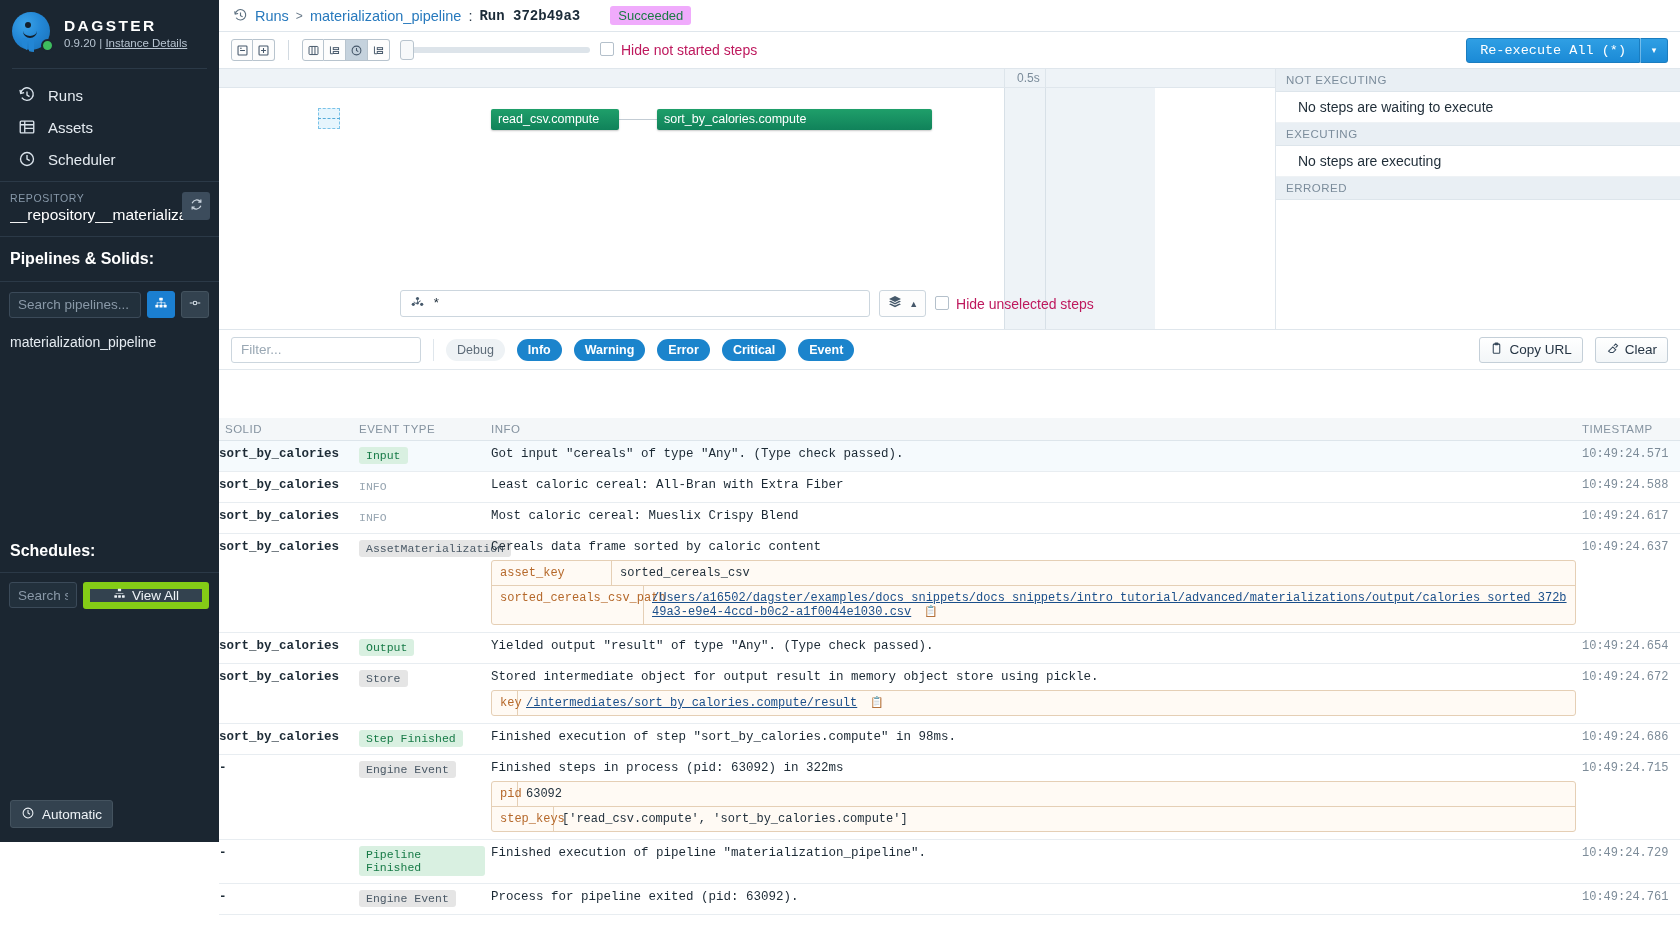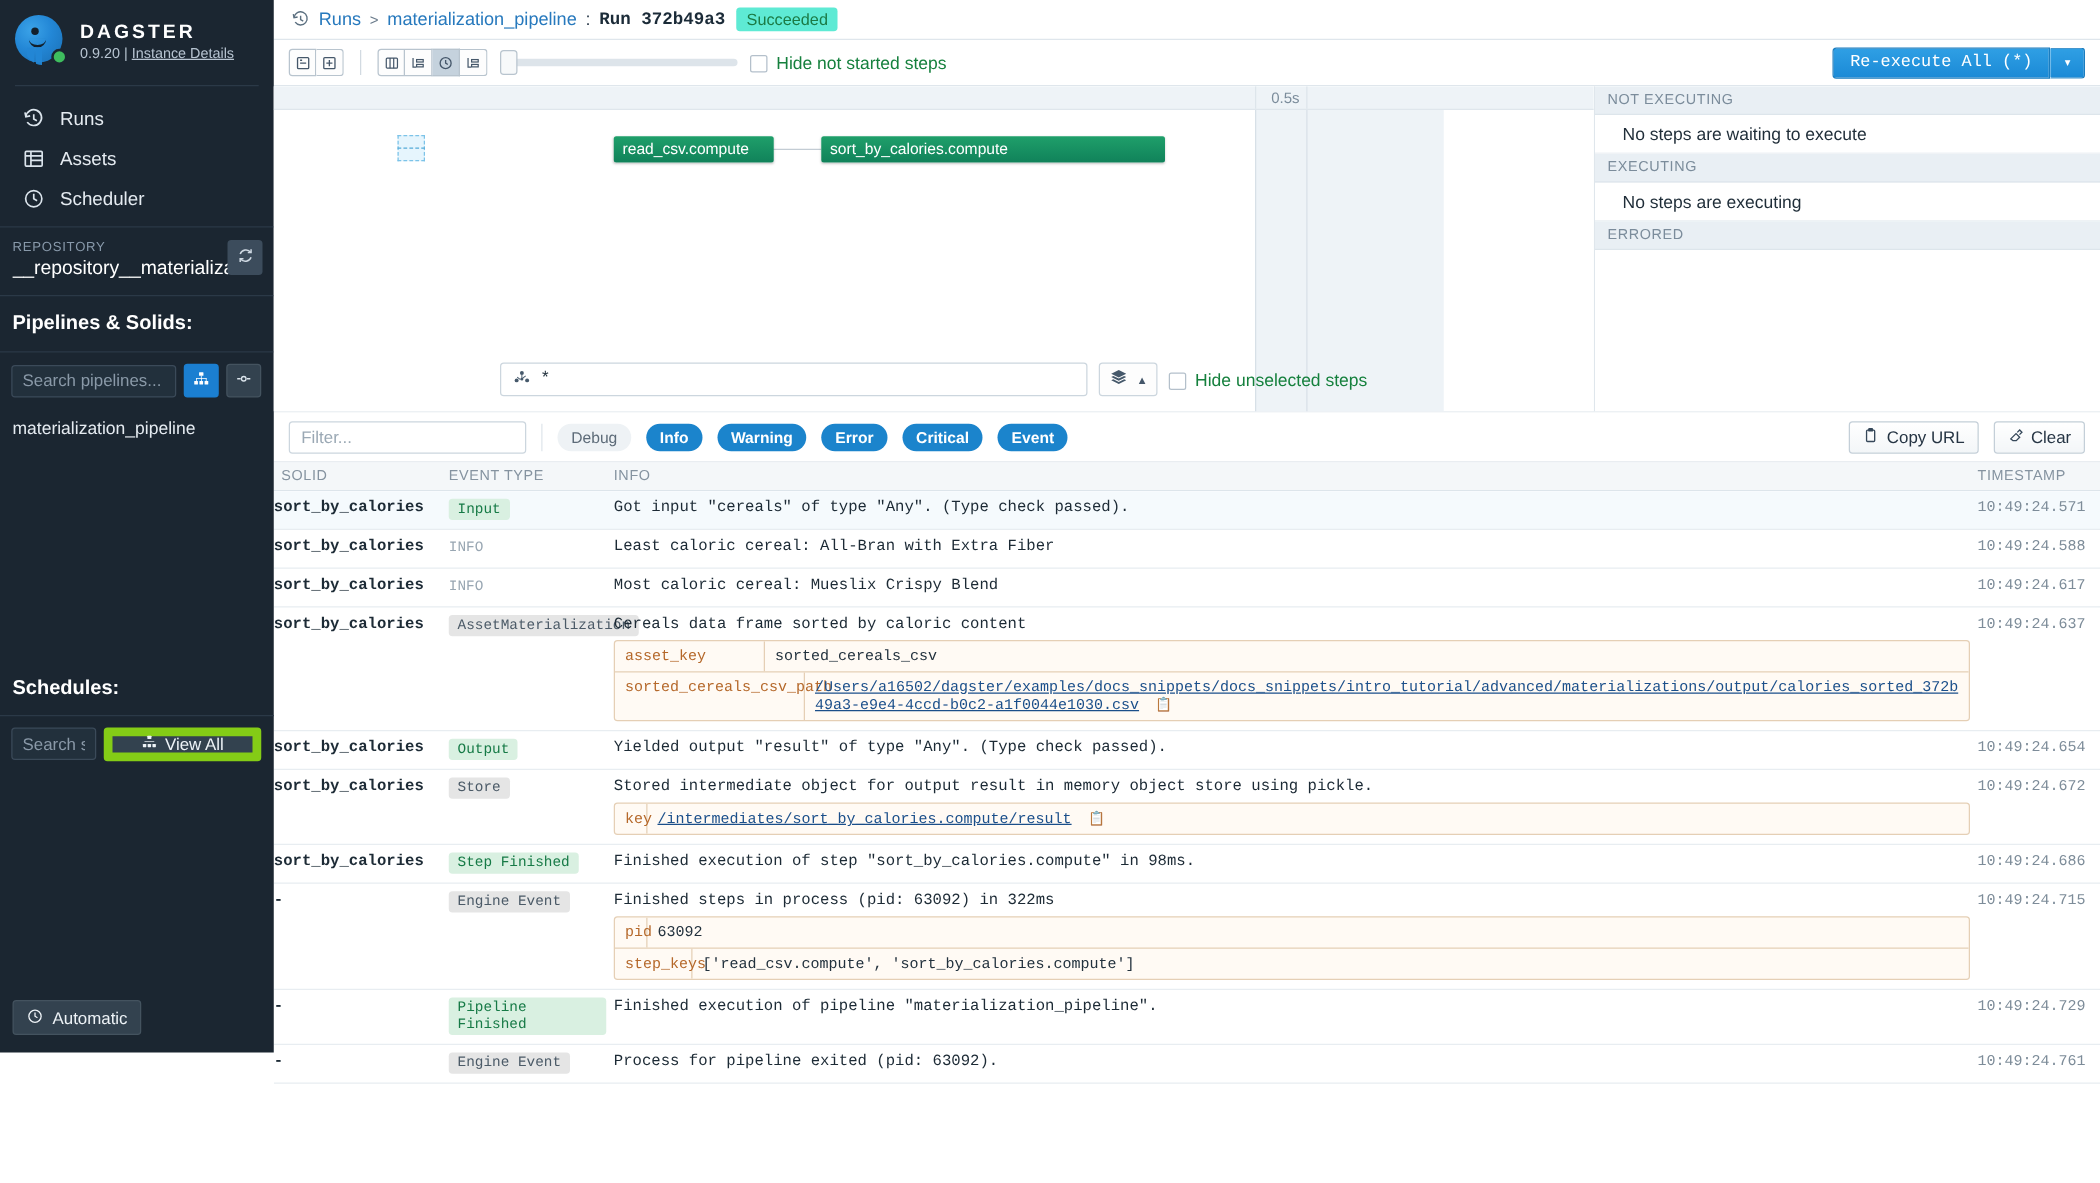--- a/index.html
+++ b/index.html
@@ -146,22 +146,22 @@
   }
   .bc-icon { color: #5c7080; display: flex; align-items: center; }
   .bc-link { color: #2779bd; cursor: pointer; }
   .bc-sep { color: #6b7c8c; font-size: 12px; }
   .bc-colon { color: #2f3e4d; }
   .bc-run {
     font-family: "Liberation Mono", monospace;
     font-weight: 700; color: #1b2b38; font-size: 14px;
   }
   .badge-success {
-    background: #5eead4; color: #1b7a44; border-radius: 3px;
-    padding: 2px 8px; font-size: 13px; margin-left: 2px;
+    background: #f0abfc; color: #1b7a44; border-radius: 3px;
+    padding: 2px 8px; font-size: 13px; margin-left: 23px;
   }
 
   .gantt-toolbar {
     height: 37px; flex: none;
     display: flex; align-items: center; gap: 10px;
     padding: 0 12px; border-bottom: 1px solid #dfe6ec; background: #fff;
   }
   .btn-group { display: flex; }
   .tb-btn {
     width: 22px; height: 22px;
@@ -176,21 +176,21 @@
   .tb-divider { width: 1px; height: 20px; background: #d2dae1; margin: 0 3px; }
   .slider-wrap { display: flex; align-items: center; width: 190px; }
   .slider-track {
     height: 6px; background: #dde4ea; border-radius: 3px; flex: 1; position: relative;
   }
   .slider-handle {
     width: 14px; height: 20px; border-radius: 3px;
     background: #f7f9fa; border: 1px solid #b8c4ce;
     margin-right: -5px; z-index: 2;
   }
-  .chk-row { display: flex; align-items: flex-end; gap: 7px; font-size: 14px; color: #15803d; }
+  .chk-row { display: flex; align-items: flex-start; gap: 7px; font-size: 14px; color: #be185d; }
   .chkbox {
     width: 14px; height: 14px; border: 1px solid #b4c0cb;
     border-radius: 2px; background: #fff; cursor: pointer;
   }
   .spacer { flex: 1 1 auto; }
   .reexec-group { display: flex; }
   .btn-primary {
     background: linear-gradient(180deg, #2f9fe4 0%, #1b8ad6 100%);
     border: 1px solid #1a7dc0; color: #fff;
     height: 25px; padding: 0 13px; font-size: 13.5px;
@@ -287,21 +287,21 @@
     cursor: pointer; color: #fff; background: #1b84cc;
   }
   .pill.off { background: #eef2f5; color: #5d6b78; font-weight: 400; }
   .btn-light {
     height: 26px; padding: 0 10px; border-radius: 3px;
     border: 1px solid #c4cfd8; background: linear-gradient(180deg,#ffffff 0%,#f3f6f8 100%);
     display: flex; align-items: center; gap: 6px;
     font-size: 13.5px; color: #263544; cursor: pointer;
   }
 
-  .log-table { flex: 1 1 auto; display: flex; flex-direction: column; min-height: 0; }
+  .log-table { flex: 1 1 auto; display: flex; flex-direction: column; min-height: 0; margin-top: 48px; }
   .log-head {
     display: flex; background: #f4f7f9; border-bottom: 1px solid #dde5eb;
     font-size: 11.5px; letter-spacing: .5px; color: #8593a0;
     padding: 5px 0; flex: none;
   }
   .c-solid { width: 140px; min-width: 140px; padding-left: 6px; }
   .c-type  { width: 132px; min-width: 132px; }
   .c-info  { flex: 1 1 auto; min-width: 0; }
   .c-time  { width: 98px; min-width: 98px; text-align: left; }
 

